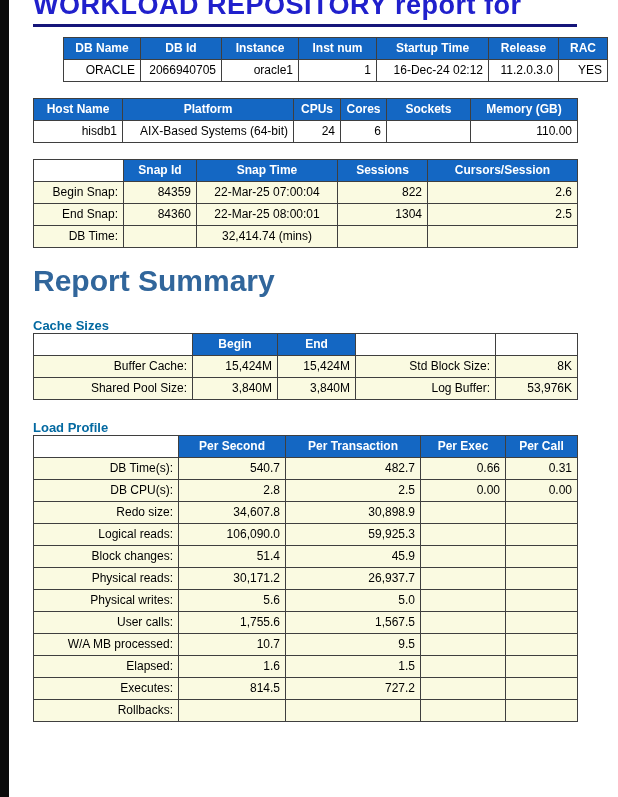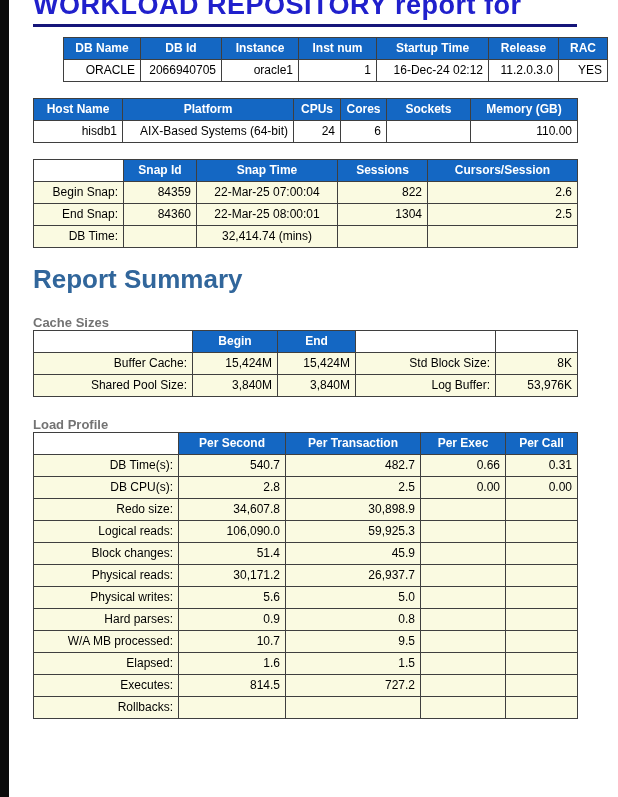--- a/index.html
+++ b/index.html
@@ -21,29 +21,29 @@
     font-size: 27px;
     font-weight: bold;
     letter-spacing: 0.5px;
     color: var(--title-color, #2020cc);
     border-bottom: 3px solid var(--title-underline, #15157a);
     padding-bottom: 3px;
     white-space: nowrap;
   }
   h2.summary-heading {
     margin-top: 16px;
-    font-size: 26px;
+    font-size: 30px;
     font-weight: bold;
     color: var(--summary-color, #31669b);
   }
   h3.sub-heading {
     margin-top: 20px;
     font-size: 13px;
     font-weight: bold;
-    color: #737373;
+    color: #0369a1;
   }
 
   table.awr {
     border-collapse: collapse;
     table-layout: fixed;
     width: 544px;
     font-size: 12px;
   }
   table.awr.mt-sm { margin-top: 10px; margin-left: 30px; }
   table.awr.mt-md { margin-top: 16px; }
@@ -284,23 +284,23 @@
           <td class="a-r"></td>
         </tr>
         <tr>
           <td class="a-l">Physical writes:</td>
           <td class="a-r">5.6</td>
           <td class="a-r">5.0</td>
           <td class="a-r"></td>
           <td class="a-r"></td>
         </tr>
         <tr>
-          <td class="a-l">Hard parses:</td>
-          <td class="a-r">0.9</td>
-          <td class="a-r">0.8</td>
+          <td class="a-l">User calls:</td>
+          <td class="a-r">1,755.6</td>
+          <td class="a-r">1,567.5</td>
           <td class="a-r"></td>
           <td class="a-r"></td>
         </tr>
         <tr>
           <td class="a-l">W/A MB processed:</td>
           <td class="a-r">10.7</td>
           <td class="a-r">9.5</td>
           <td class="a-r"></td>
           <td class="a-r"></td>
         </tr>

